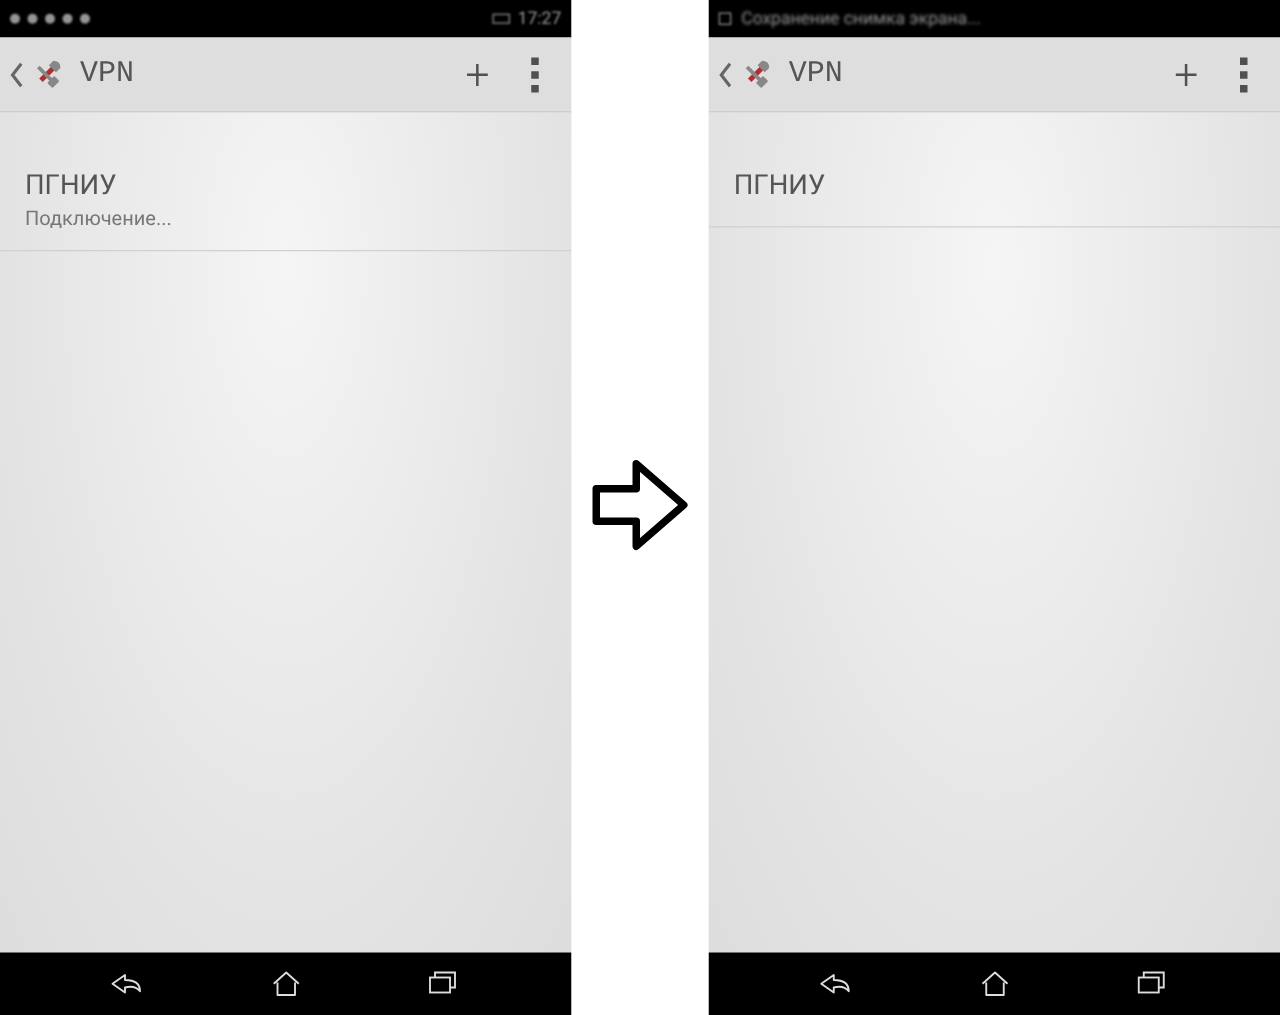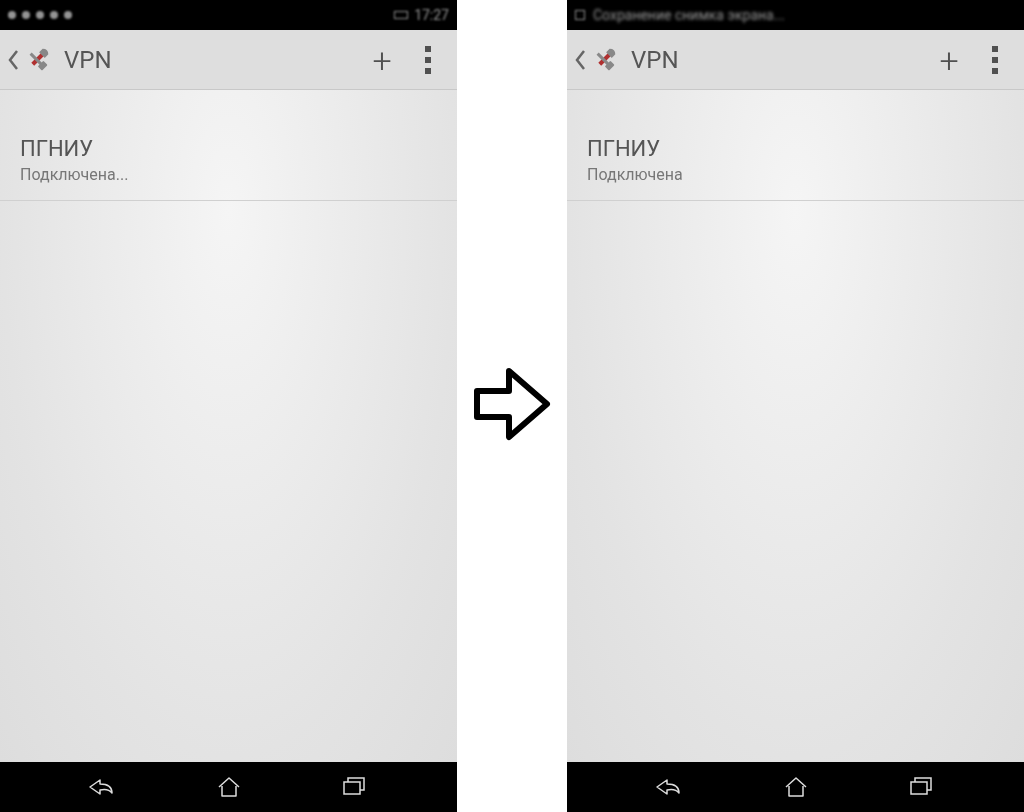--- a/index.html
+++ b/index.html
@@ -56,20 +56,21 @@
     height:100%;
     padding-left:6px;
     padding-right:8px;
   }
   .ab-back svg { display:block; }
   .ab-title {
     font-size: 24px;
     color: #555;
     margin-left: 4px;
     flex: 0 0 auto;
+    font-family: Liberation Mono, monospace;
   }
   .ab-spacer { flex:1; }
   .ab-btn {
     width: 46px;
     height: 46px;
     display:flex;
     align-items:center;
     justify-content:center;
     color:#444;
   }
@@ -185,21 +186,21 @@
         <span></span>
           <span></span>
           <span></span>
       </div>
     </div>
   </div>
 
   <div class="content">
     <div class="list-item">
       <div class="li-title">ПГНИУ</div>
-      <div class="li-sub">Подключена...</div>
+      <div class="li-sub">Подключение...</div>
     </div>
   </div>
 
   <div class="navbar">
     <div class="nav-btn">
       <svg width="32" height="24" viewBox="0 0 32 24">
         <path d="M4 12 L14 5 L14 9 Q26 9 26 18 Q22 13 14 15 L14 19 Z" fill="none" stroke="#ddd" stroke-width="1.5" stroke-linejoin="round"></path>
       </svg>
     </div>
     <div class="nav-btn">
@@ -251,21 +252,20 @@
         <span></span>
           <span></span>
           <span></span>
       </div>
     </div>
   </div>
 
   <div class="content">
     <div class="list-item">
       <div class="li-title">ПГНИУ</div>
-      <div class="li-sub">Подключена</div>
     </div>
   </div>
 
   <div class="navbar">
     <div class="nav-btn">
       <svg width="32" height="24" viewBox="0 0 32 24">
         <path d="M4 12 L14 5 L14 9 Q26 9 26 18 Q22 13 14 15 L14 19 Z" fill="none" stroke="#ddd" stroke-width="1.5" stroke-linejoin="round"></path>
       </svg>
     </div>
     <div class="nav-btn">

